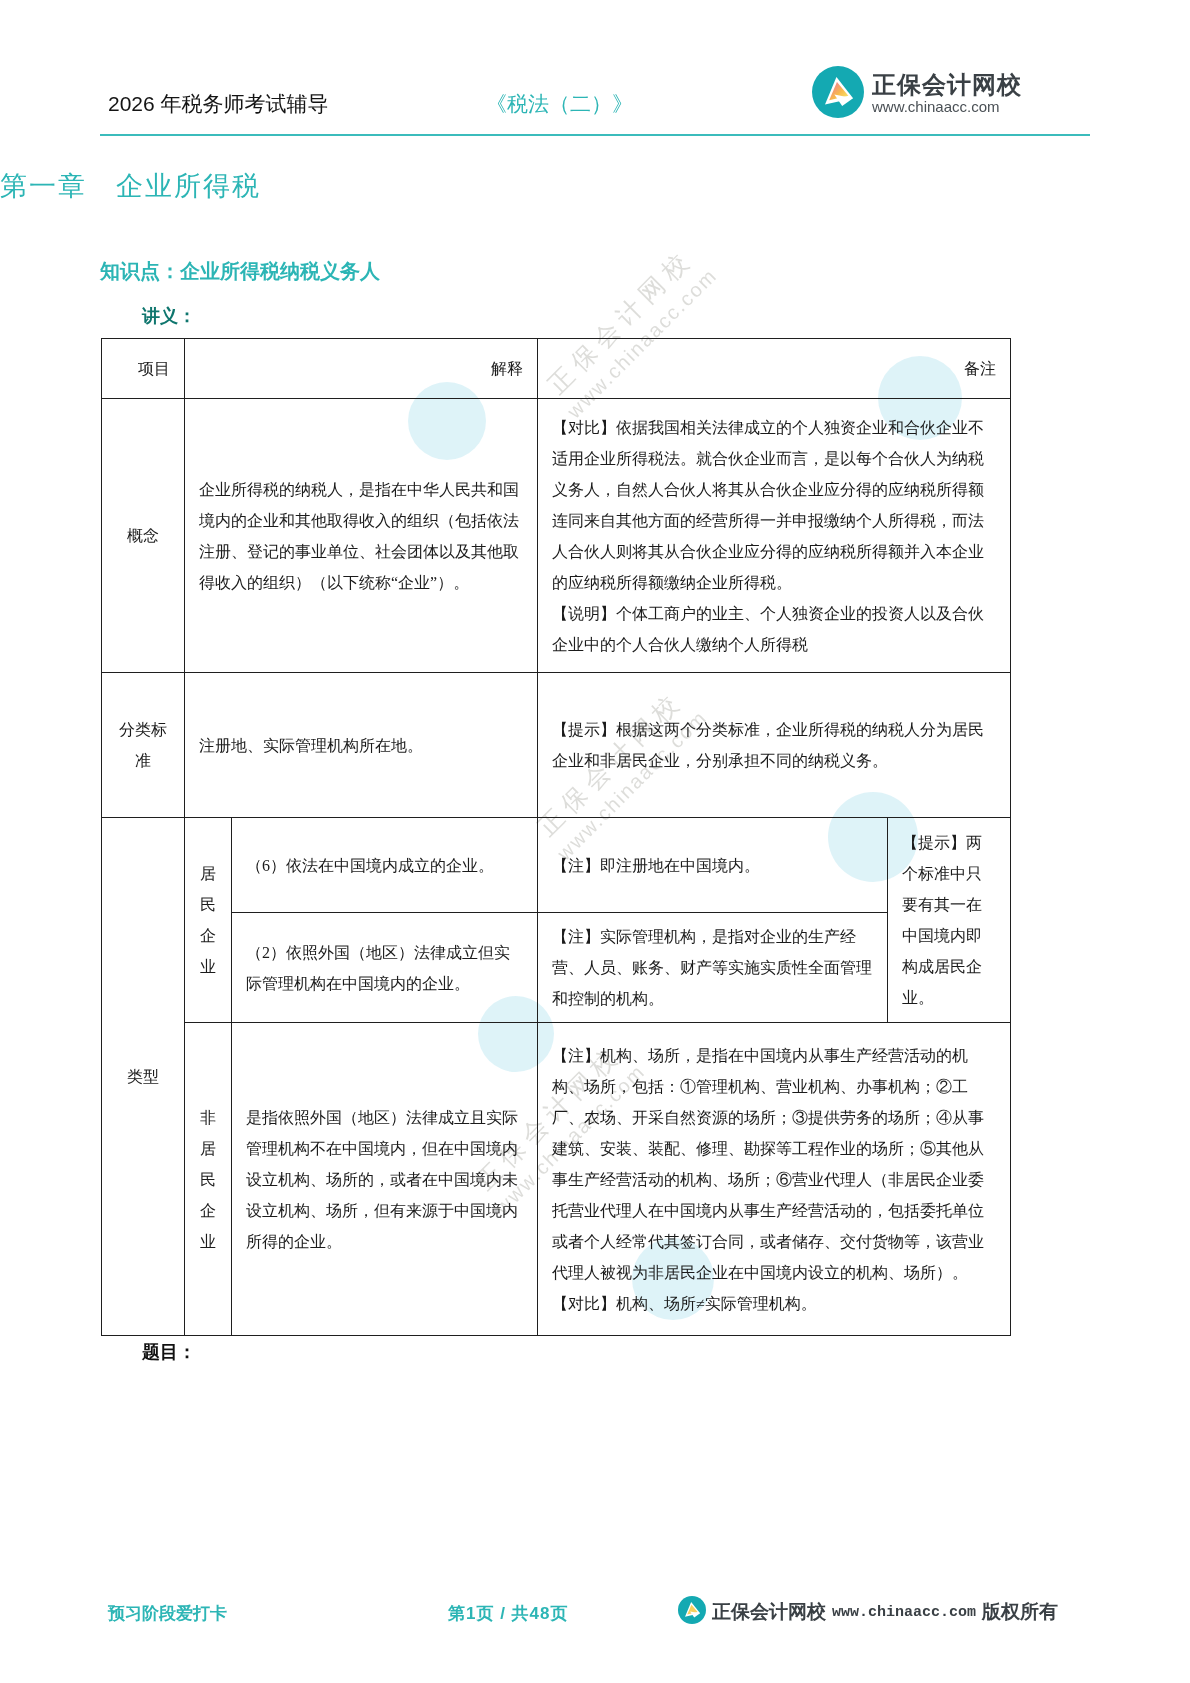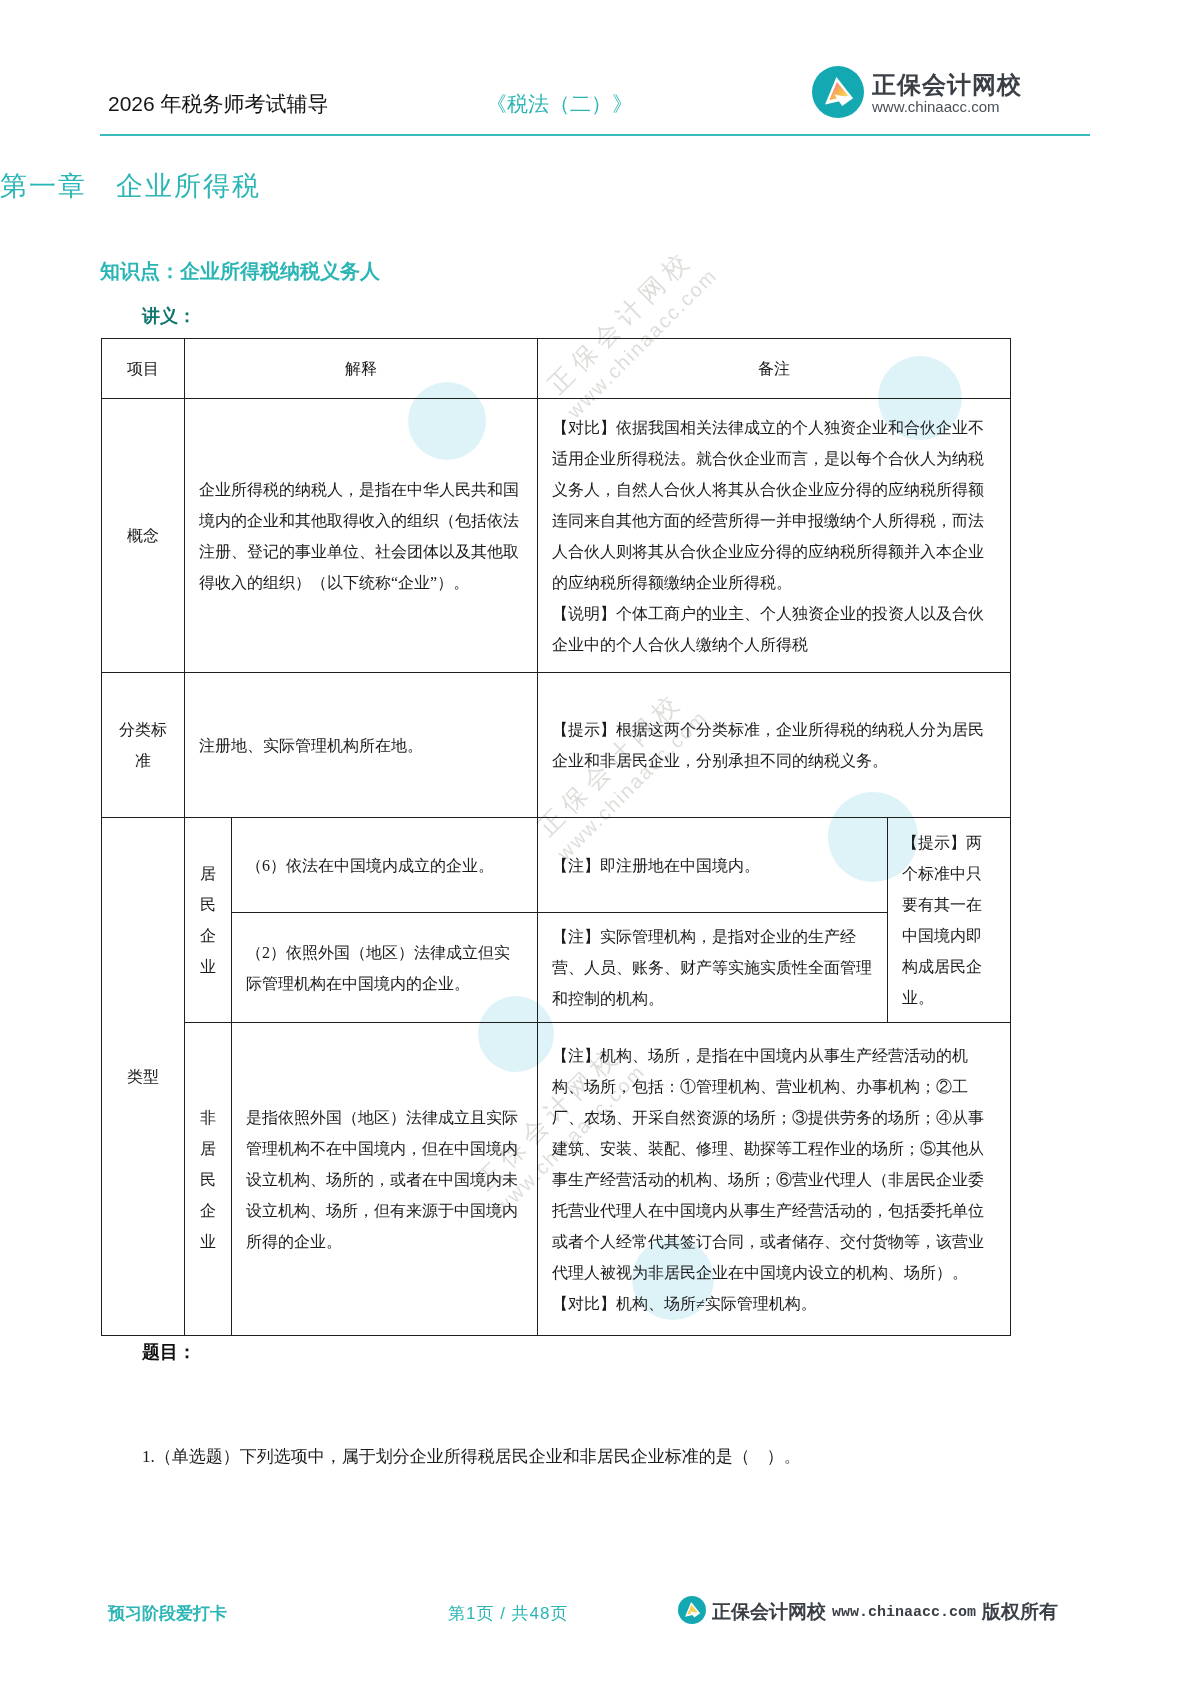--- a/index.html
+++ b/index.html
@@ -22,36 +22,36 @@
   .chapter { position:absolute; left:0; top:168px; width:100%; text-align:left;
     font-size:27px; font-weight:400; color:#2cb5b5; font-family:"Liberation Sans",sans-serif; letter-spacing:2px; }
   .kpoint { position:absolute; left:100px; top:258px; font-size:20px; font-weight:700; color:#2cb5b5; font-family:"Liberation Sans",sans-serif; }
   .lecture { position:absolute; left:142px; top:304px; font-size:18px; font-weight:700; color:#0f766e; font-family:"Liberation Sans",sans-serif; }
 
   
   table.tbl { position:absolute; left:101px; top:338px; width:909px;
     border-collapse:collapse; table-layout:fixed; }
   table.tbl td { border:1.5px solid #1f1f1f; font-size:16px; line-height:31px;
     padding:8px 14px; vertical-align:middle; word-break:break-all; }
-  td.hcell { text-align:center; padding:4px; }
+  td.hcell { text-align:right; padding:4px; }
   td.icell { text-align:center; padding:4px 13px; }
   td.vcell { padding:0 4px; text-align:center; }
   td.vcell-res { line-height:50px;text-align:center; }
   td.vcell-non { line-height:56px; }
   td.tipcell { font-size:14px; line-height:27px; padding:8px; }
   .para + .para { margin-top:0; }
 
   
   .qlabel { position:absolute; left:142px; top:1340px; font-size:18px; font-weight:700; color:#111; font-family:Liberation Sans, sans-serif; }
   .qtext  { position:absolute; left:142px; top:1445px; width:930px; font-size:17px; color:#1b1b1b; }
   .qopt   { position:absolute; left:142px; top:1502px; width:930px; font-size:17px; color:#1b1b1b; }
 
   
   .ft-left { position:absolute; left:108px; top:1602px; font-size:17px; font-weight:700; color:#2cb5b5; font-family:"Liberation Sans",sans-serif; }
-  .ft-page { position:absolute; left:448px; top:1602px; font-size:17px; font-weight:400; color:#2cb5b5; font-family:"Liberation Sans",sans-serif; letter-spacing:1px; }
+  .ft-page { position:absolute; left:448px; top:1602px; font-size:17px; font-weight:700; color:#2cb5b5; font-family:"Liberation Sans",sans-serif; letter-spacing:1px; }
   .ft-right { position:absolute; left:678px; top:1596px; display:flex; align-items:center; gap:6px; }
   .ft-right .nm { font-family:"Liberation Sans",sans-serif; font-size:19px; font-weight:700; color:#3a4045; }
   .ft-right .url { font-family:"Liberation Mono",monospace; font-size:15px; font-weight:700; color:#3a4045; }
   .ft-right .cp { font-family:"Liberation Sans",sans-serif; font-size:19px; font-weight:700; color:#3a4045; }
 
   
   .wm { position:absolute; transform:rotate(-45deg); transform-origin:center;
     color:rgba(165,165,158,0.38); pointer-events:none; text-align:center; }
   .wm .l1 { font-size:25px; letter-spacing:7px; line-height:34px; font-family:"Liberation Sans",sans-serif; }
   .wm .l2 { font-size:20px; letter-spacing:2px; line-height:28px; font-family:"Liberation Sans",sans-serif; }
@@ -153,21 +153,20 @@
       <td>是指依照外国（地区）法律成立且实际管理机构不在中国境内，但在中国境内设立机构、场所的，或者在中国境内未设立机构、场所，但有来源于中国境内所得的企业。</td>
       <td colspan="2">
         <div class="para">【注】机构、场所，是指在中国境内从事生产经营活动的机构、场所，包括：①管理机构、营业机构、办事机构；②工厂、农场、开采自然资源的场所；③提供劳务的场所；④从事建筑、安装、装配、修理、勘探等工程作业的场所；⑤其他从事生产经营活动的机构、场所；⑥营业代理人（非居民企业委托营业代理人在中国境内从事生产经营活动的，包括委托单位或者个人经常代其签订合同，或者储存、交付货物等，该营业代理人被视为非居民企业在中国境内设立的机构、场所）。</div>
         <div class="para">【对比】机构、场所≠实际管理机构。</div>
       </td>
     </tr>
   </tbody>
     </table>
 
   <div class="qlabel">题目：</div>
-  <div class="qtext">1.（单选题）下列选项中，属于划分企业所得税居民企业和非居民企业标准的是（　）。</div>
 
   <div class="ft-left">预习阶段爱打卡</div>
   <div class="ft-page">第1页 / 共48页</div>
   <div class="ft-right">
     <span>
       <svg width="28" height="28" viewBox="0 0 50 50">
         <circle cx="25" cy="25" r="25" fill="#14a9b2"></circle>
         <path d="M12.5 37 L23.5 10.5 L39.5 31 Z" fill="#ffffff"></path>
         <path d="M16.5 33 L24 15.5 L35 28.5 Z" fill="#f7d05e"></path>
         <path d="M21.5 27.5 L39.5 31 L29 38.5 Z" fill="#ffffff"></path>

